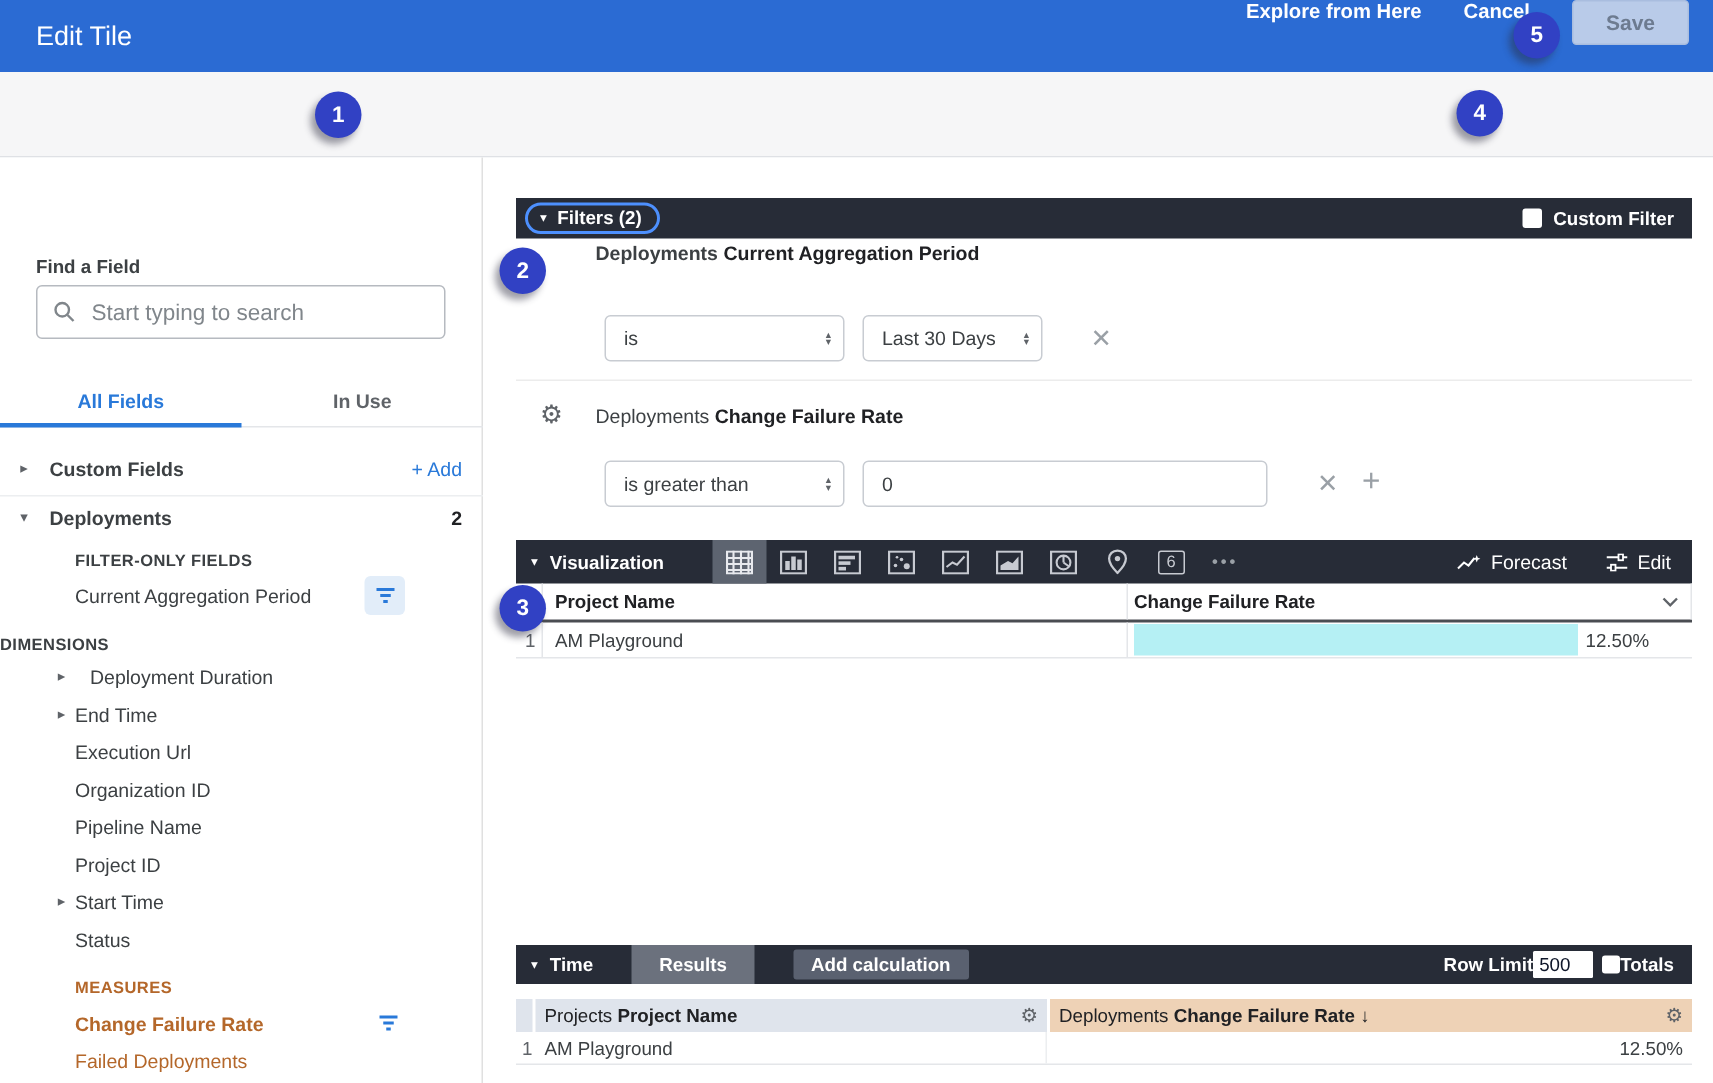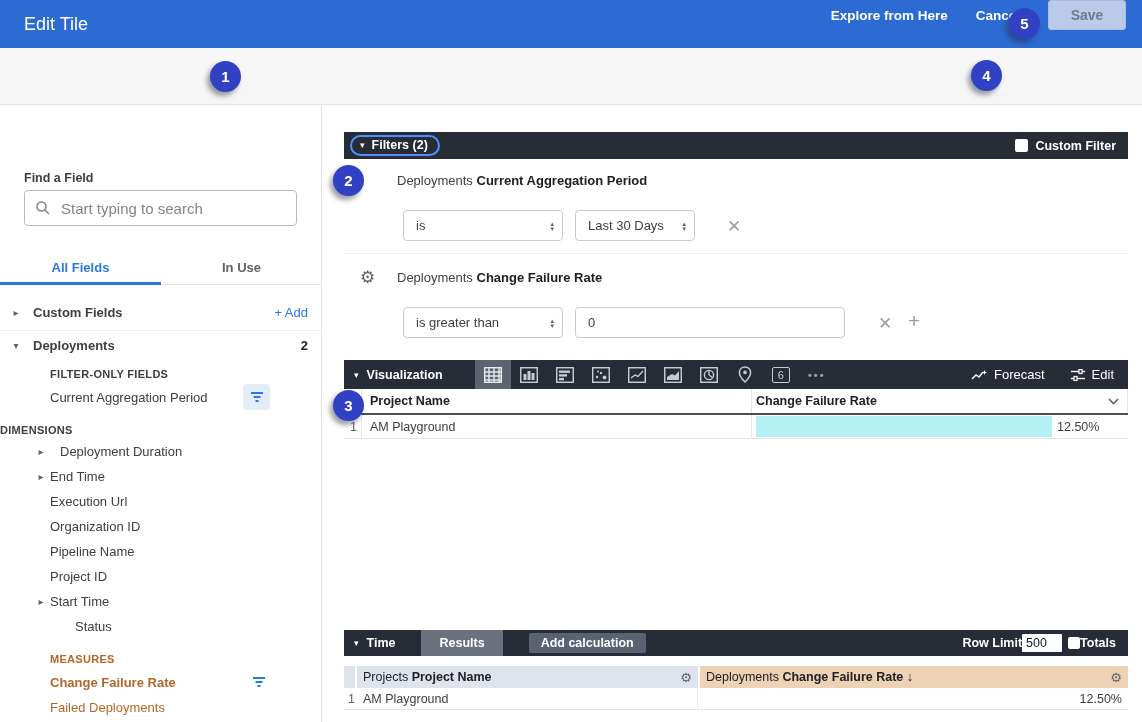--- a/index.html
+++ b/index.html
@@ -3,21 +3,21 @@
 <meta charset="utf-8">
 <style>
   * { margin:0; padding:0; box-sizing:border-box; }
   html,body { background:#ffffff; }
   body { font-family:"Liberation Sans","DejaVu Sans",sans-serif; color:#3c4043; }
   #screen { position:relative; width:1142px; height:722px; overflow:hidden; background:#ffffff; }
 
   
   .topbar { position:absolute; left:0; top:0; width:1142px; height:48px; background:#2b6bd3; display:flex; align-items:center; }
   .topbar-title { color:#fff; font-size:18px; margin-left:24px; font-weight:400; }
-  .topbar-right { position:absolute; right:16px; top:0; height:30px; display:flex; align-items:center; gap:28px; }
+  .topbar-right { position:absolute; right:16px; top:0; height:30px; display:flex; align-items:flex-start; gap:28px; }
   .topbar-link { color:#fff; font-size:13.5px; font-weight:700; cursor:pointer; white-space:nowrap; }
   .save-btn { width:78px; height:30px; background:#b9cbe9; border:1px solid #a9bddf; border-radius:3px; color:#6d7b90; font-size:14px; font-weight:700; display:flex; align-items:center; justify-content:center; }
 
   
   .subheader { position:absolute; left:0; top:48px; width:1142px; height:57px; background:#f6f6f7; border-bottom:1px solid #dfe1e5; }
   .tile-title { position:absolute; left:24px; top:63px; font-size:20px; color:#3c4043; border-bottom:1.5px dashed #5b8fd9; padding-bottom:5px; }
   .status-cluster { position:absolute; right:230px; top:76px; font-size:13px; color:#5f6368; font-weight:700; white-space:nowrap; }
   .tz-wrap { position:absolute; right:178px; top:65px; text-align:left; }
   .tz-label { font-size:10px; color:#9aa0a6; display:block; margin-bottom:1px; }
   .tz-value { font-size:13px; color:#5f6368; font-weight:700; }
@@ -205,21 +205,21 @@
       <span style="margin-left:50px;">Pipeline Name</span>
     </div>
     <div class="sb-row" style="top:459px;">
       <span style="margin-left:50px;">Project ID</span>
     </div>
     <div class="sb-row" style="top:484px;">
       <span class="tri" style="margin-left:34px;">▸</span>
       <span style="margin-left:2px;">Start Time</span>
     </div>
     <div class="sb-row" style="top:509px;">
-      <span style="margin-left:75px;">Status</span>
+      <span style="margin-left:50px;">Status</span>
     </div>
 
     <div class="sb-row" style="top:541px;">
       <span class="sb-sec-header measures" style="margin-left:50px;">MEASURES</span>
     </div>
     <div class="sb-row" style="top:563px; height:28px;">
       <div class="hl-blue"></div>
       <span style="margin-left:50px; font-weight:700; color:#b4672a;">Change Failure Rate</span>
       <span class="filter-chip" style="background:transparent; margin-right:50px;">
         <svg width="14" height="12" viewBox="0 0 14 12">
@@ -240,21 +240,21 @@
       <div class="filters-focus">
         <span class="bar-tri">▾</span>
         <span style="font-size:12.5px; font-weight:700;">Filters (2)</span>
       </div>
       <div class="custom-filter">
         <span class="cf-checkbox"></span>
         <span>Custom Filter</span>
       </div>
     </div>
 
-    <div class="filter-label" style="left:75px; top:68px;">
+    <div class="filter-label" style="left:75px; top:56px;font-weight:bold;">
       <span>Deployments</span>
       <b>Current Aggregation Period</b>
     </div>
     <div class="select-box" style="left:81px; top:105px; width:160px;">
       <span>is</span>
       <span class="select-arrows">
           <span>▴</span>
           <span>▾</span>
         </span>
     </div>

